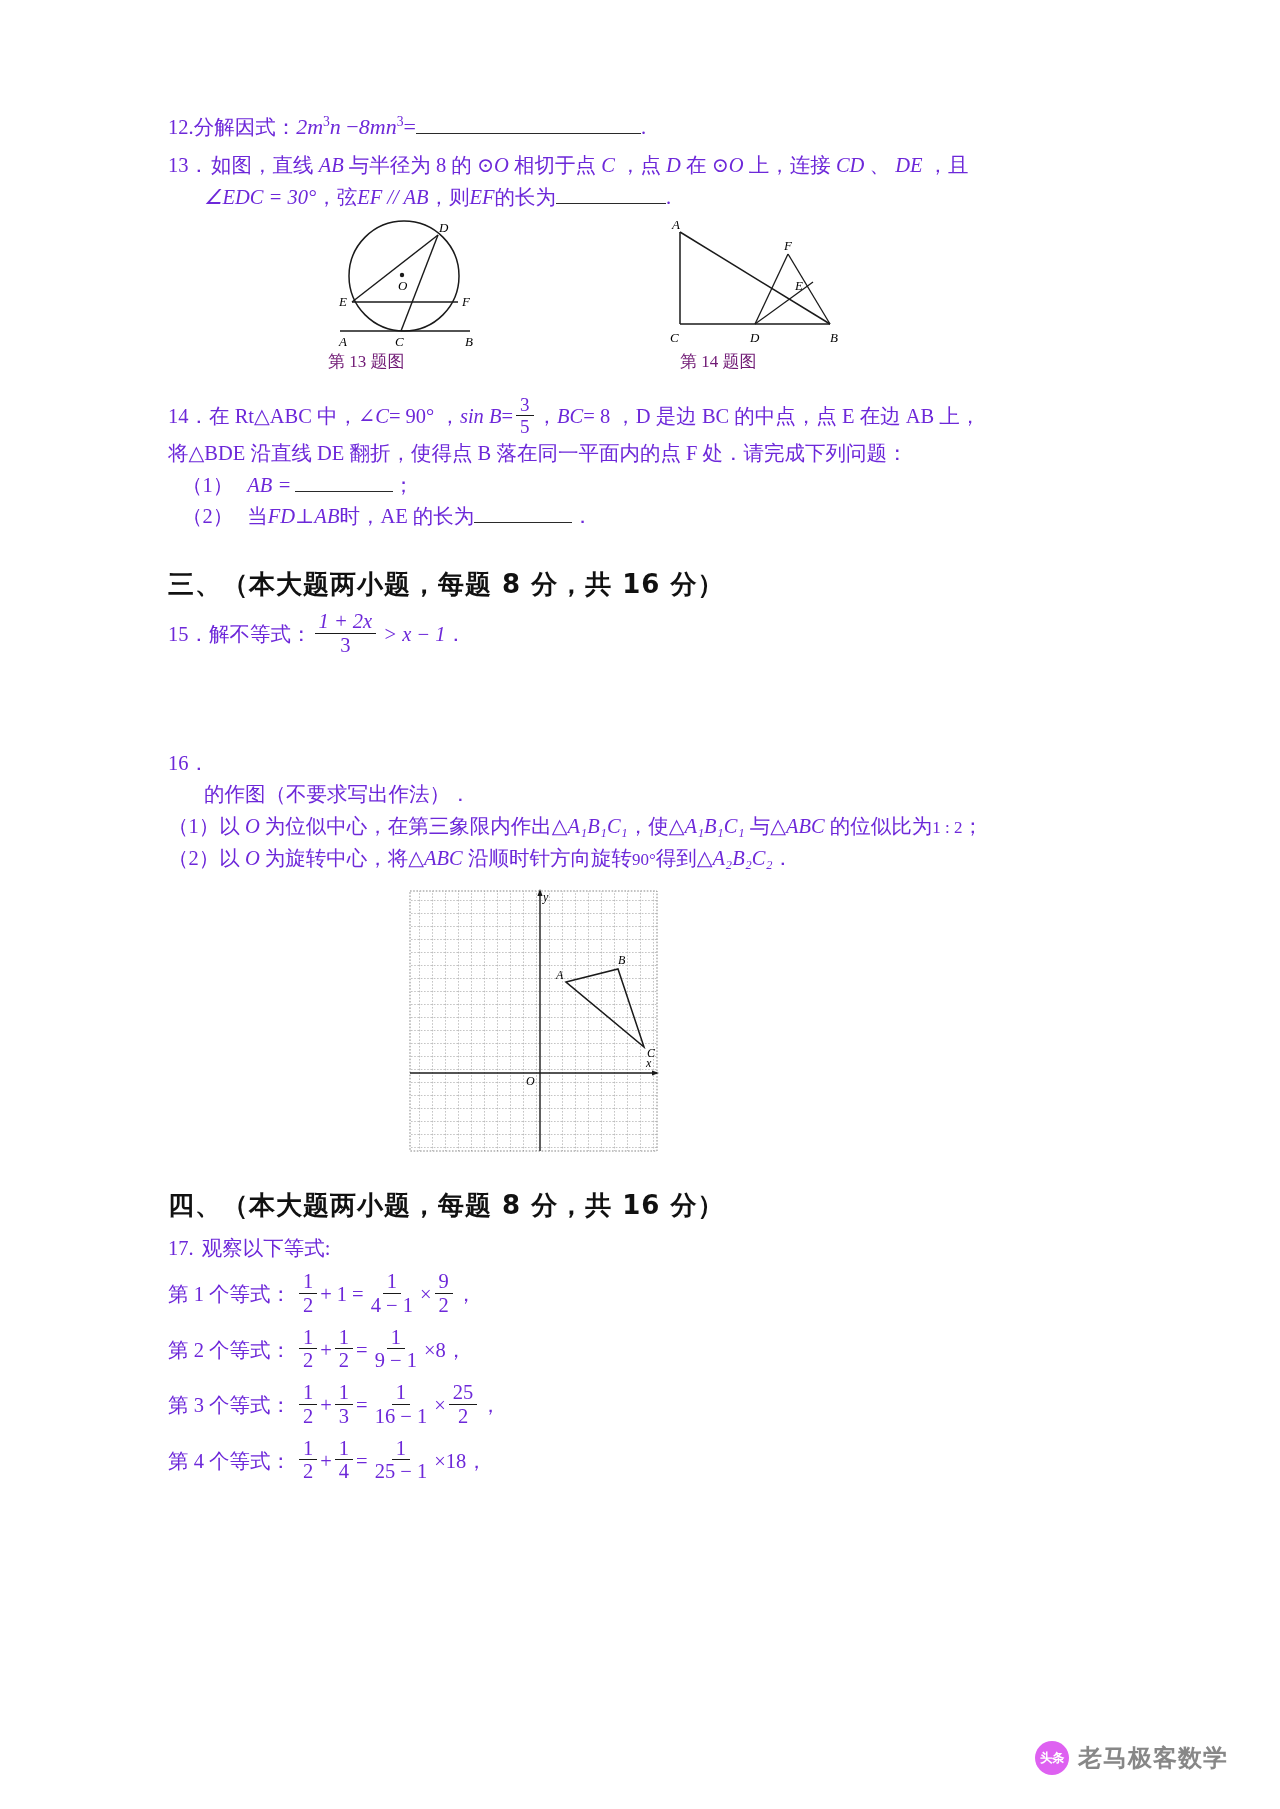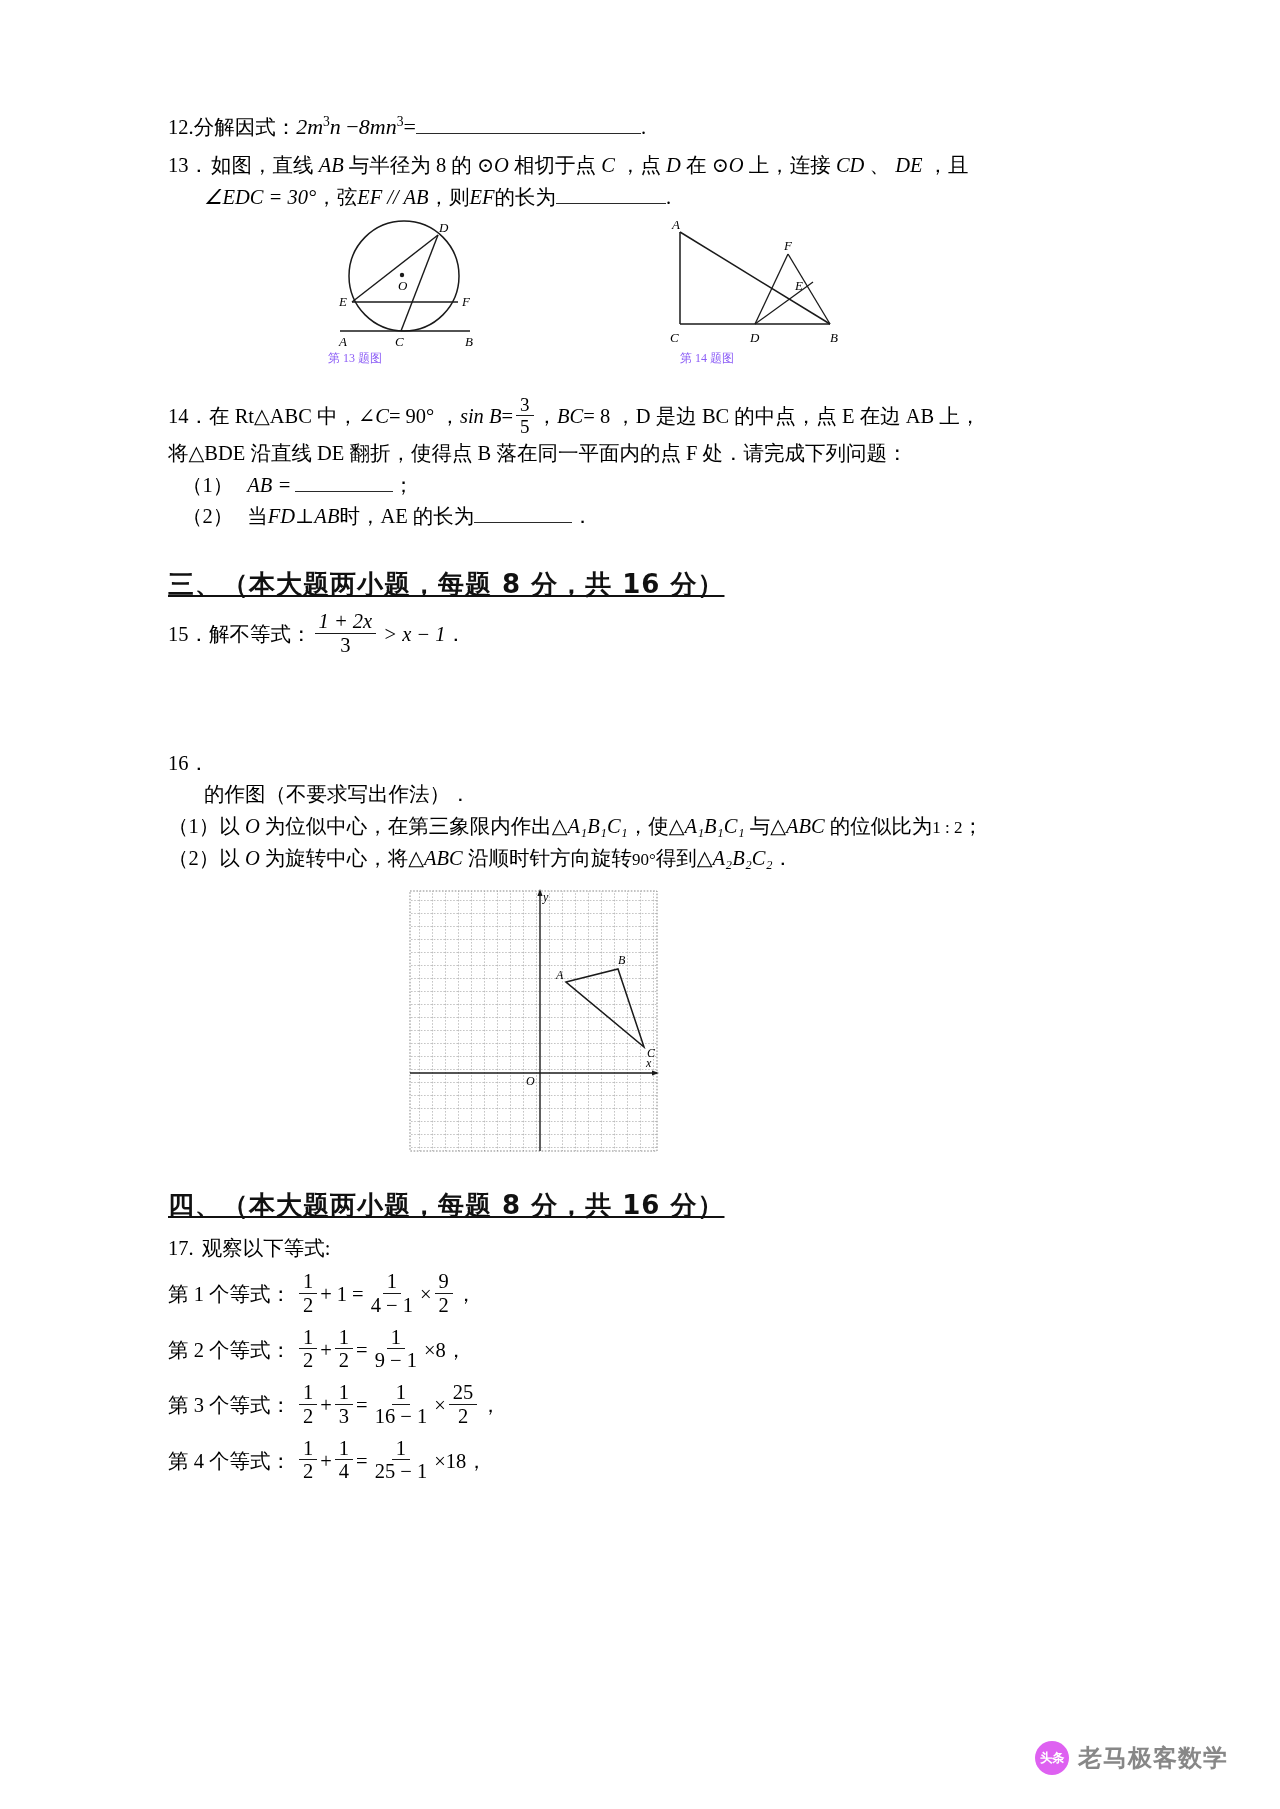--- a/index.html
+++ b/index.html
@@ -16,21 +16,21 @@
     left:0;top:0;width:1280px;height:1809px;
   }
   .content{
     position:absolute;
     left:168px; top:110px; width:952px;
   }
   
   .q{
     font-size:20.5px;
     line-height:1.55;
-    color:#000000;
+    color:#6d28d9;
     margin:0 0 2px 0;
   }
   .ital{font-style:italic;font-family:"Liberation Serif",serif;}
   .blank{
     display:inline-block;
     border-bottom:1.4px solid #2a2a2a;
     height:1em;
     vertical-align:-2px;
   }
   .b-lg{width:225px;}
@@ -59,32 +59,31 @@
   .frac.sm{font-size:19px;}
   sup.exp{font-size:0.62em;vertical-align:super;line-height:0;}
   
   .section-head{
     font-family:"DejaVu Sans","Liberation Sans",sans-serif;
     font-weight:bold;
     font-size:26px;
     letter-spacing:1px;
     margin:26px 0 10px 0;
     color:#111;
-    text-decoration:underline;
   }
   
   .figrow{
     position:relative;
     height:150px;
     margin-top:4px;
   }
   .figcap{
     position:absolute;
-    font-size:12px;
-    color:#8b5cf6;
+    font-size:17px;
+    color:#701a75;
     white-space:nowrap;
   }
   
   .watermark{
     position:absolute;
     right:52px;bottom:34px;
     display:flex;align-items:center;gap:9px;
     opacity:.85;
   }
   .wm-logo{

